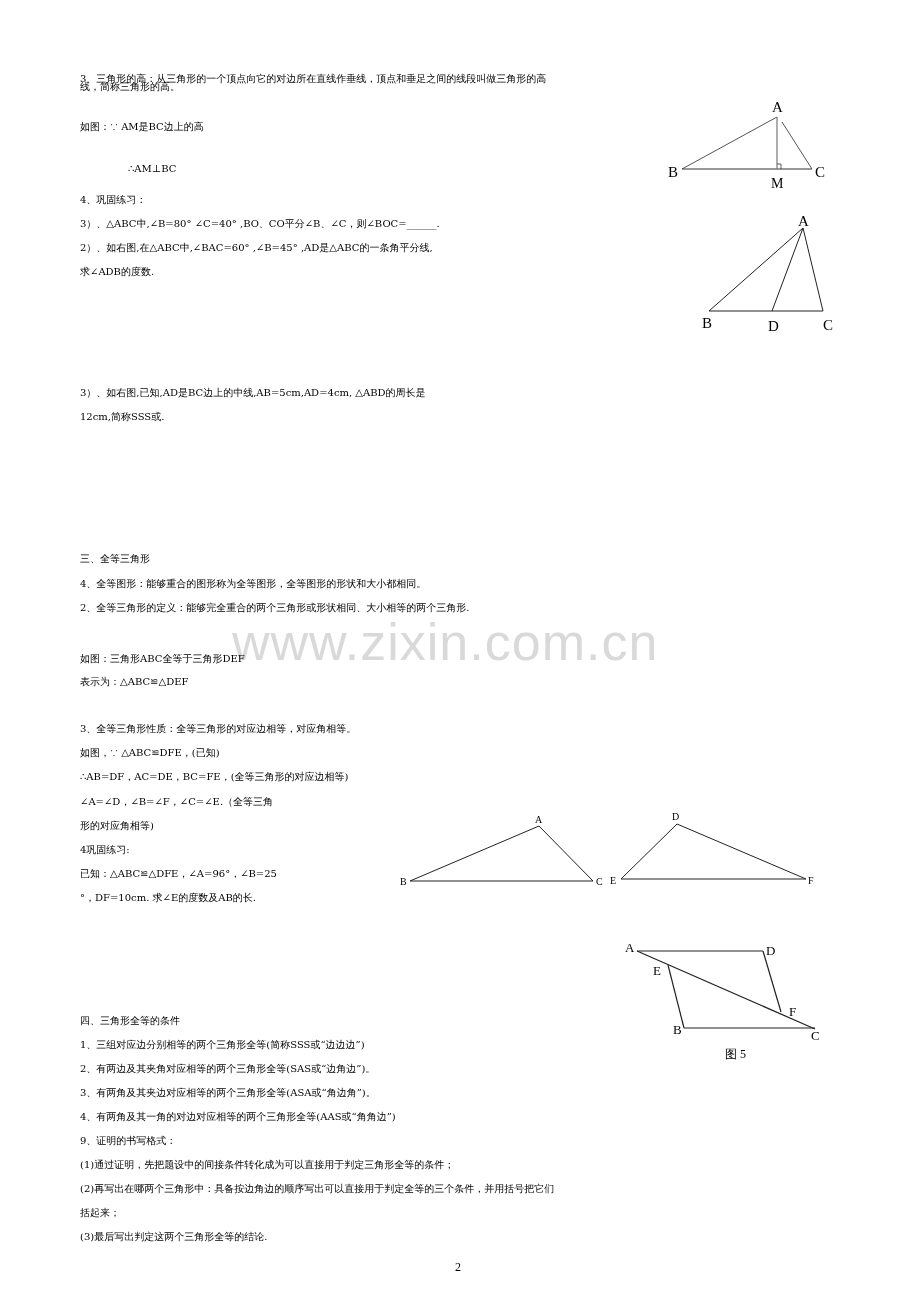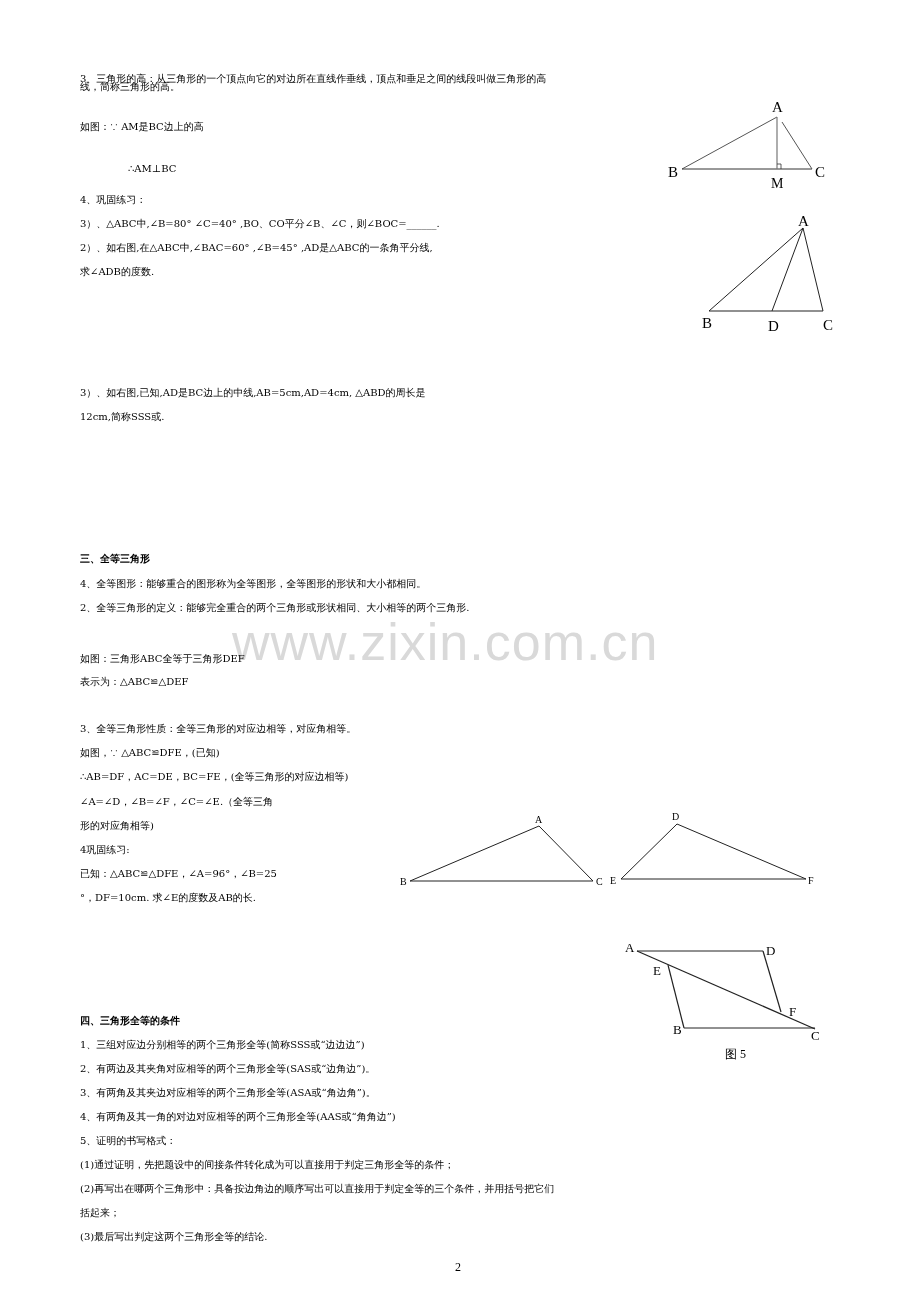--- a/index.html
+++ b/index.html
@@ -1,19 +1,19 @@
 <!DOCTYPE html>
 <html><head>
 <meta charset="utf-8">
 <style>
   html, body { margin:0; padding:0; background:#ffffff; }
   body { width:920px; height:1302px; position:relative; overflow:hidden;
          font-family:"DejaVu Serif","Liberation Serif",serif; color:#000; }
   .ln { position:absolute; left:80px; font-size:10px; line-height:22px; white-space:nowrap; }
-  .bold { font-weight:bold; font-family:"DejaVu Sans","Liberation Sans",sans-serif; }
+  .bold { font-weight:normal; font-family:"DejaVu Sans","Liberation Sans",sans-serif; }
   .watermark { position:absolute; left:232px; top:604px; font-family:"Liberation Sans","DejaVu Sans",sans-serif;
                font-size:52px; color:#d9d9d9; letter-spacing:1px;margin-top:8px; }
   svg { position:absolute; }
   svg text { font-family:"Liberation Serif","DejaVu Serif",serif; fill:#000; }
   .page-num { position:absolute; left:455px; top:1260px; font-size:12px; font-family:"Liberation Serif",serif; }
 </style>
 </head>
 <body>
 
 <div class="watermark">www.zixin.com.cn</div>
@@ -100,19 +100,19 @@
   <text x="58" y="104" font-size="13">B</text>
   <text x="196" y="110" font-size="13">C</text>
   <text x="110" y="128" font-size="12">图 5</text>
 </svg>
 
 <div class="ln bold" style="top:1010px">四、三角形全等的条件</div>
 <div class="ln" style="top:1034px">1、三组对应边分别相等的两个三角形全等(简称SSS或“边边边”)</div>
 <div class="ln" style="top:1058px">2、有两边及其夹角对应相等的两个三角形全等(SAS或“边角边”)。</div>
 <div class="ln" style="top:1082px">3、有两角及其夹边对应相等的两个三角形全等(ASA或“角边角”)。</div>
 <div class="ln" style="top:1106px">4、有两角及其一角的对边对应相等的两个三角形全等(AAS或“角角边”)</div>
-<div class="ln" style="top:1130px">5、证明的书写格式：</div>
+<div class="ln" style="top:1130px">9、证明的书写格式：</div>
 <div class="ln" style="top:1154px">(1)通过证明，先把题设中的间接条件转化成为可以直接用于判定三角形全等的条件；</div>
 <div class="ln" style="top:1178px">(2)再写出在哪两个三角形中：具备按边角边的顺序写出可以直接用于判定全等的三个条件，并用括号把它们</div>
 <div class="ln" style="top:1202px">括起来；</div>
 <div class="ln" style="top:1226px">(3)最后写出判定这两个三角形全等的结论.</div>
 
 <div class="page-num">2</div>
 
 </body></html>

